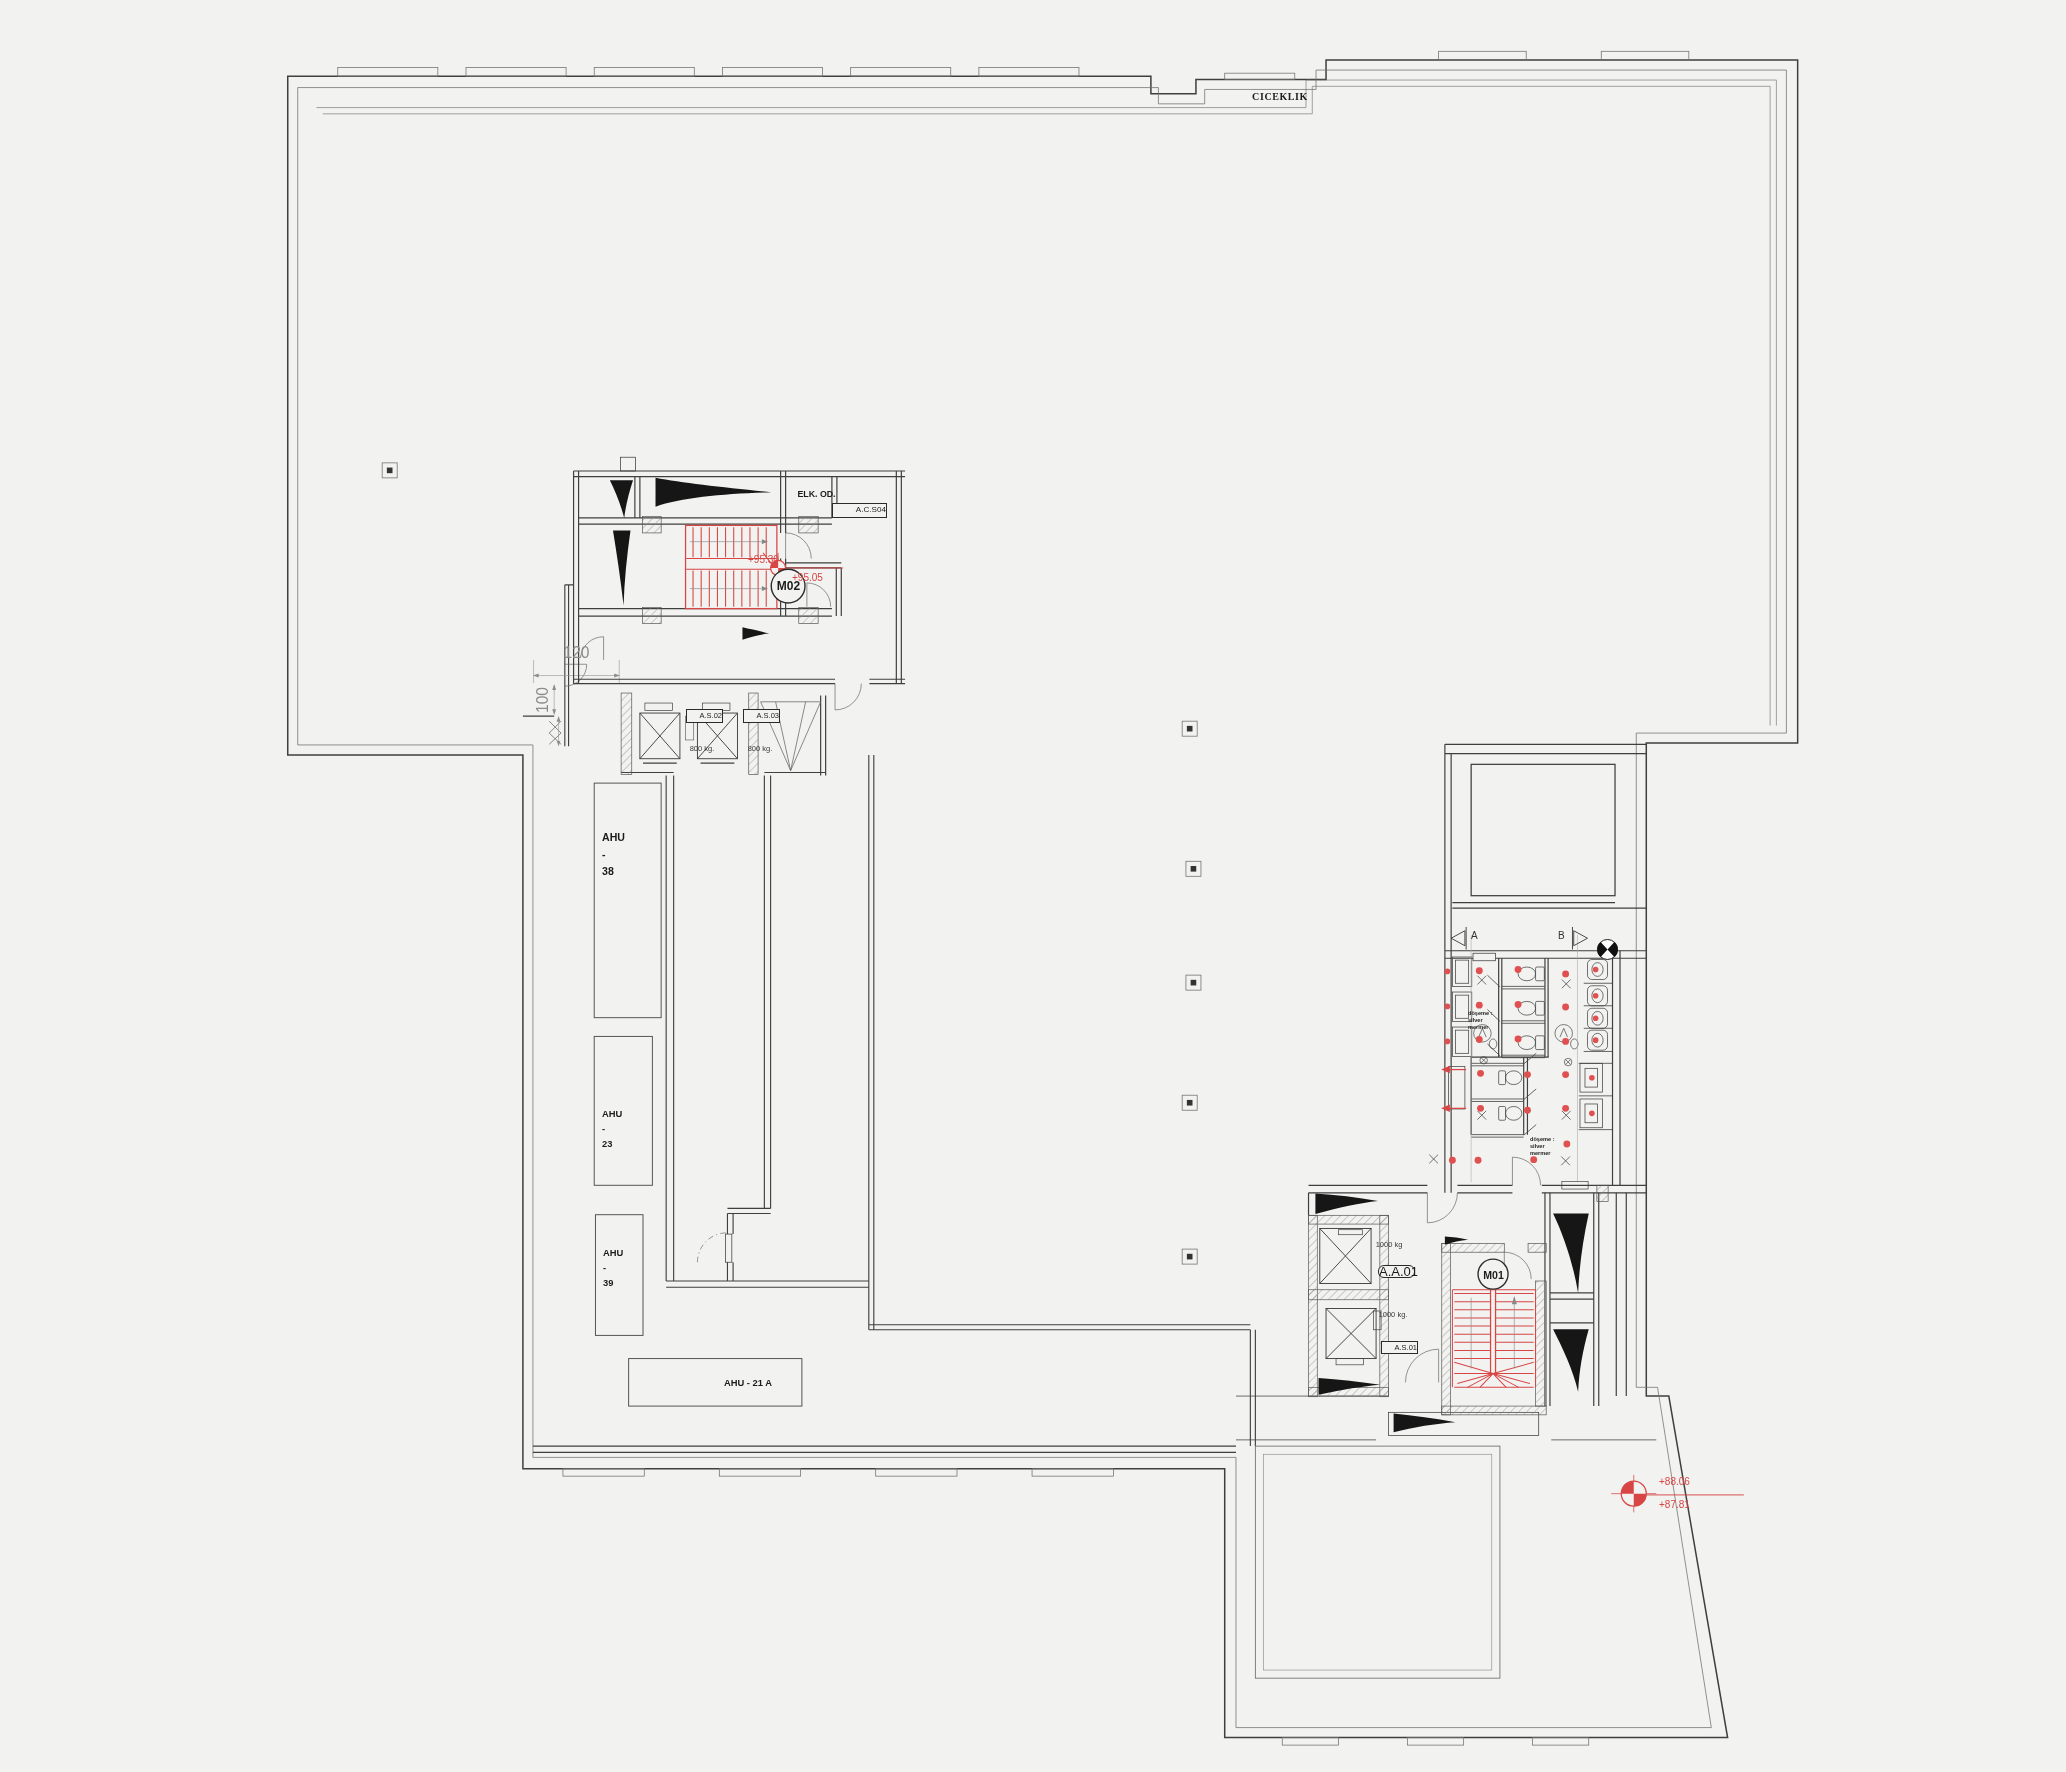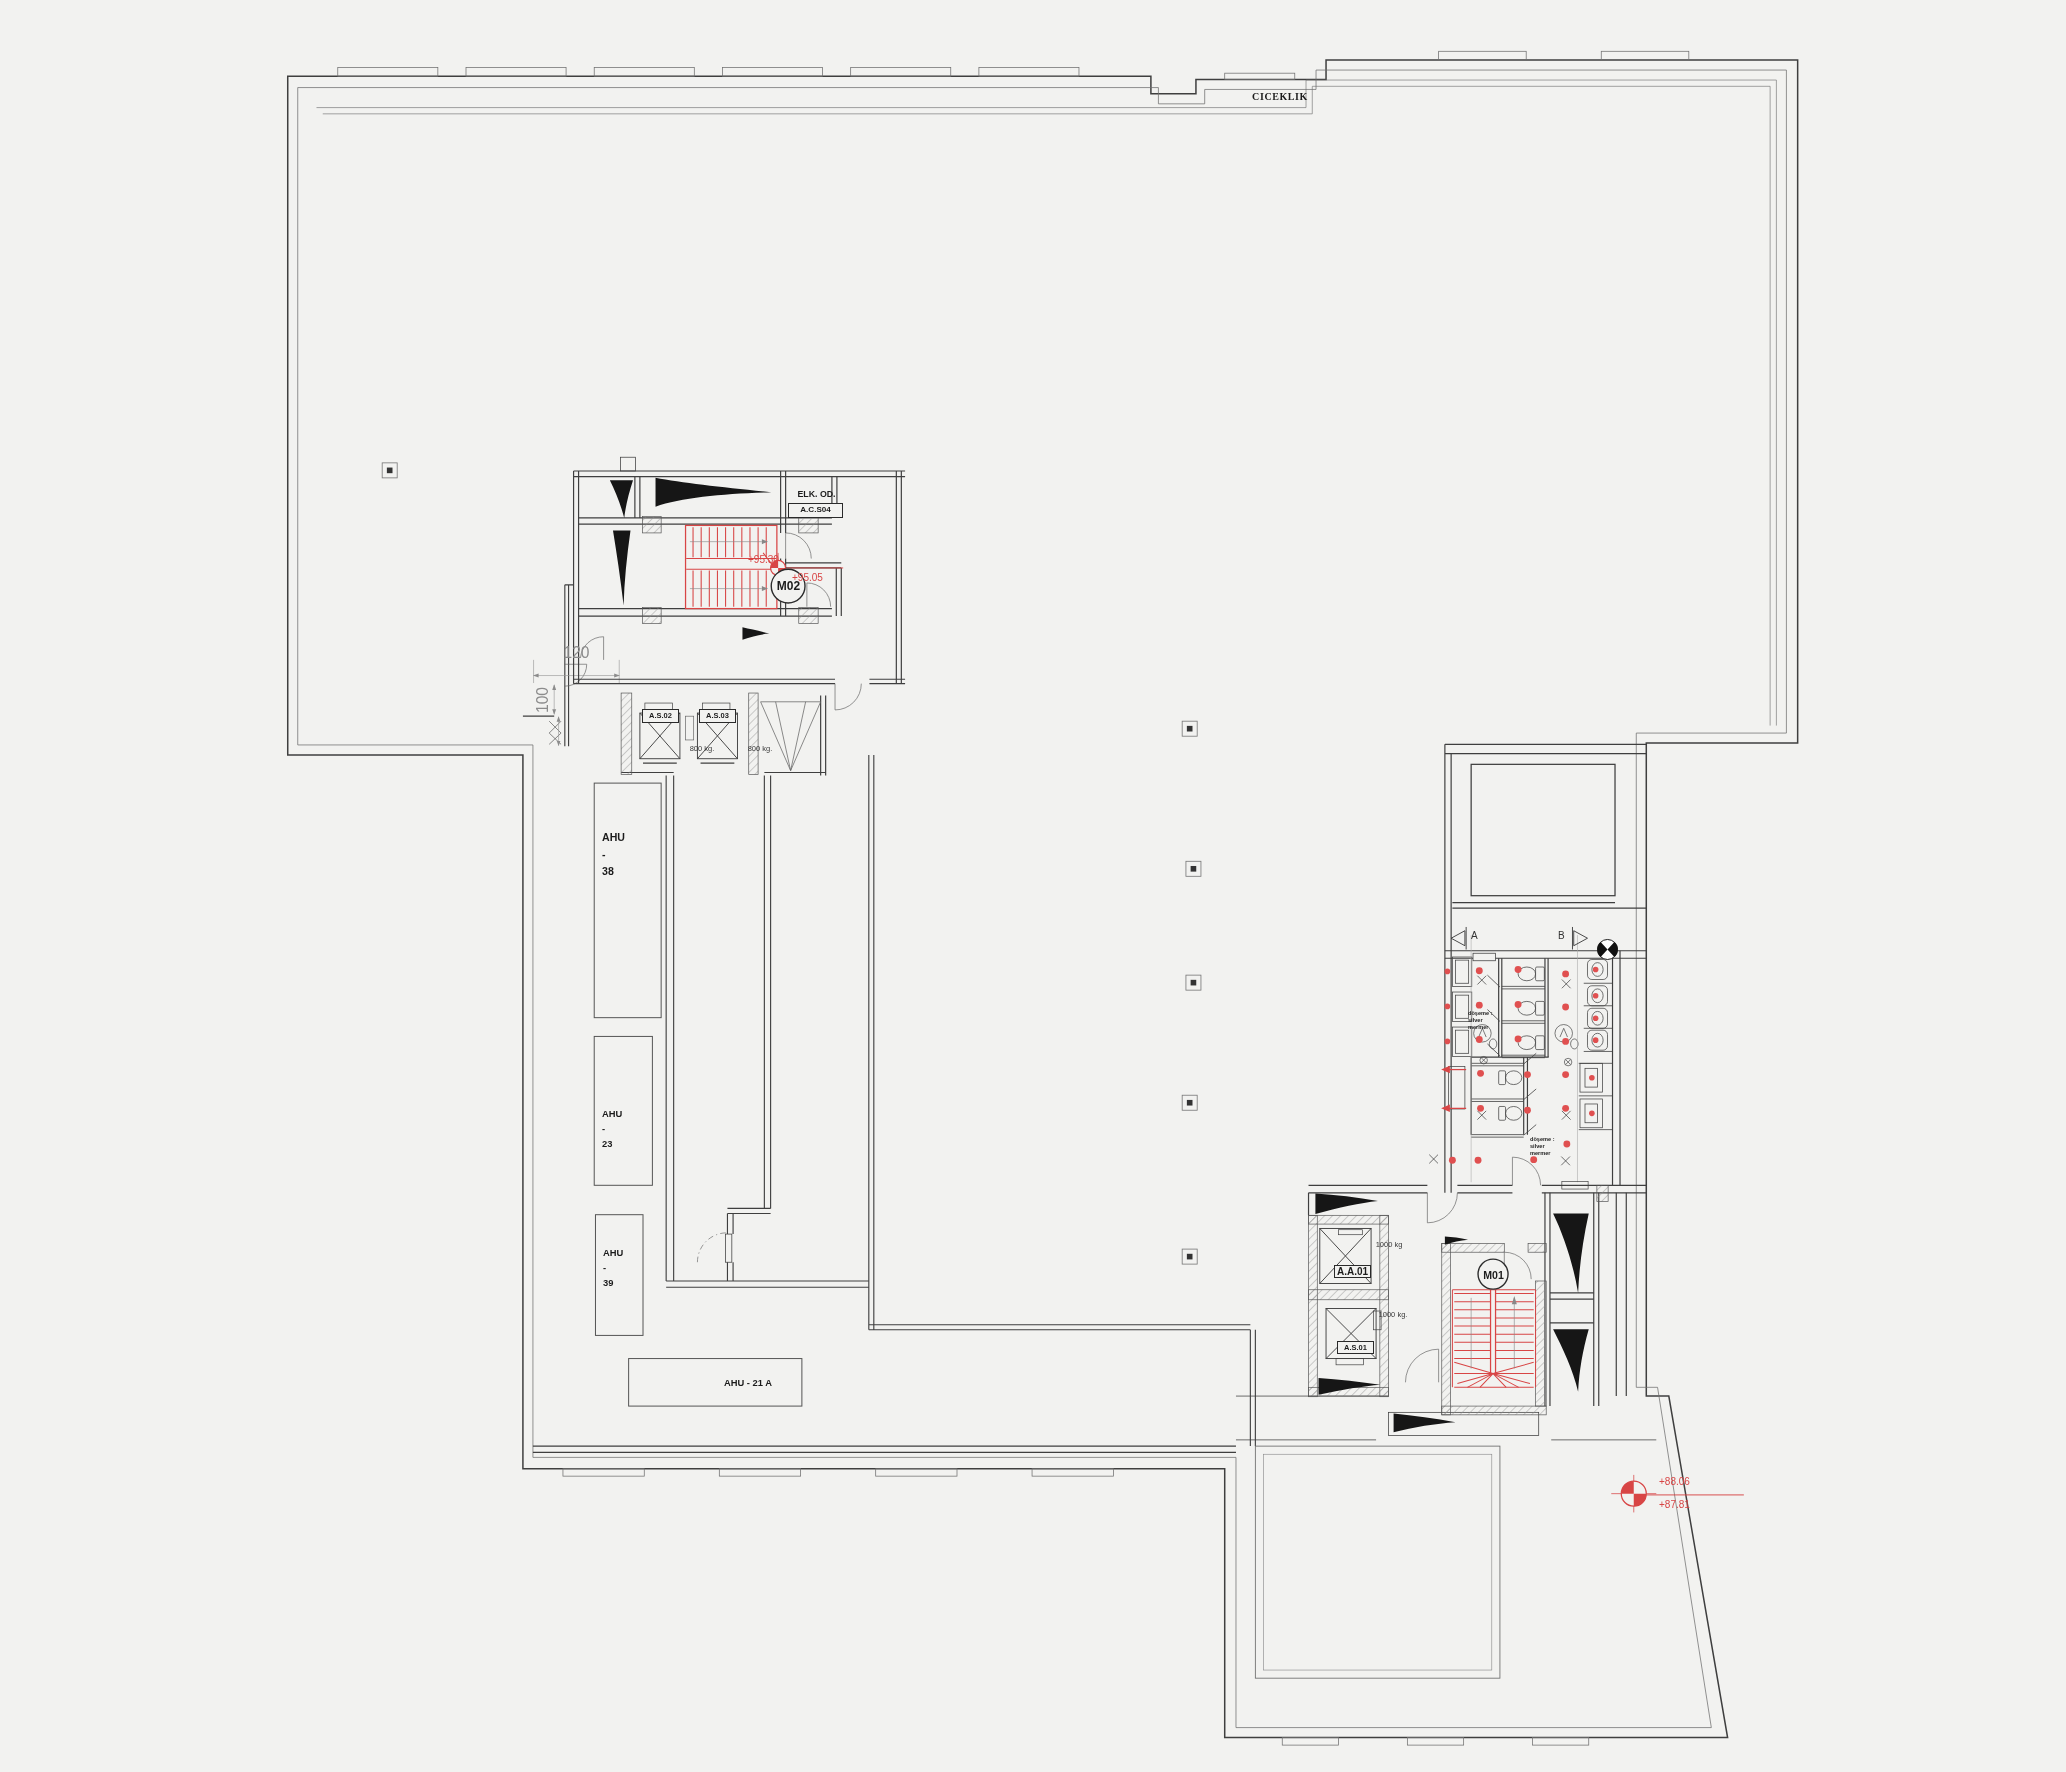--- a/index.html
+++ b/index.html
@@ -2,21 +2,21 @@
 <html style="font-size:10px"><head>
 <meta charset="utf-8">
 <style>
   html,body{margin:0;padding:0;background:#e9e9e7;}
   #plan{position:relative;width:2066px;height:1772px;background:#f2f2f0;overflow:hidden;
         font-family:"Liberation Sans",sans-serif;}
   svg{position:absolute;left:0;top:0;}
   .lbl{position:absolute;color:#1c1c1c;white-space:nowrap;font-family:"Liberation Sans",sans-serif;}
   .ttl{font-size:36px;letter-spacing:2.5px;font-weight:500;color:#141414;text-align:center;}
   .sm{font-size:10px;font-weight:bold;letter-spacing:0.6px;text-align:right;font-family:Liberation Serif, serif;}
-  .boxed{border:1px solid #2a2a2a;background:#f2f2f0;text-align:center;font-weight:bold;}
+  .boxed{border:1px solid #2a2a2a;background:#f2f2f0;text-align:right;font-weight:normal;margin-left:44px;}
   .cap{font-size:7.5px;color:#3a3a3a;text-align:center;padding-left:43px;}
   .red{color:#d84545;font-size:10px;}
   .dim{color:#8c8c8c;font-size:15.6px;text-align:center;}
   .stack div{font-size:10.6px;font-weight:bold;line-height:17px;}
   .stack23 div,.stack39 div{font-size:9.4px;font-weight:bold;line-height:15px;}
   .circle-lbl{font-weight:bold;text-align:center;}
   .note{font-size:5.6px;font-weight:bold;line-height:6.9px;color:#222;}
   .sec{font-size:10px;color:#333;}
 </style>
 </head>
@@ -429,21 +429,21 @@
   <div>AHU</div>
   <div>-</div>
   <div>39</div>
 </div>
 <div class="lbl" style="left:679px;top:1377px;width:138px;font-size:9.4px;font-weight:bold;text-align:center;">AHU - 21 A</div>
 
 <div class="lbl dim" style="left:545px;top:644px;width:63px;">120</div>
 <div class="lbl dim" style="left:518px;top:691px;width:50px;transform:rotate(-90deg);">100</div>
 
 <div class="lbl cap" style="left:1321px;top:1240px;width:50px;">1000 kg</div>
-<div class="lbl boxed" style="left:1334px;top:1265px;width:35px;height:11.3px;font-size:10px;line-height:11.3px;">A.A.01</div>
+<div class="lbl boxed" style="left:1334px;top:1265px;width:35px;height:11.3px;font-size:13px;line-height:11.3px;border-radius:6px;">A.A.01</div>
 <div class="lbl cap" style="left:1325px;top:1310px;width:50px;">1000 kg.</div>
 <div class="lbl boxed" style="left:1337px;top:1341px;width:35px;height:11.3px;font-size:7.5px;line-height:11.3px;">A.S.01</div>
 
 <div class="lbl circle-lbl" style="left:1472px;top:1269px;width:43px;font-size:10.6px;">M01</div>
 
 <div class="lbl red" style="left:1659px;top:1476px;">+88.06</div>
 <div class="lbl red" style="left:1659px;top:1499px;">+87.81</div>
 
 <div class="lbl sec" style="left:1471px;top:930px;">A</div>
 <div class="lbl sec" style="left:1558px;top:930px;">B</div>

